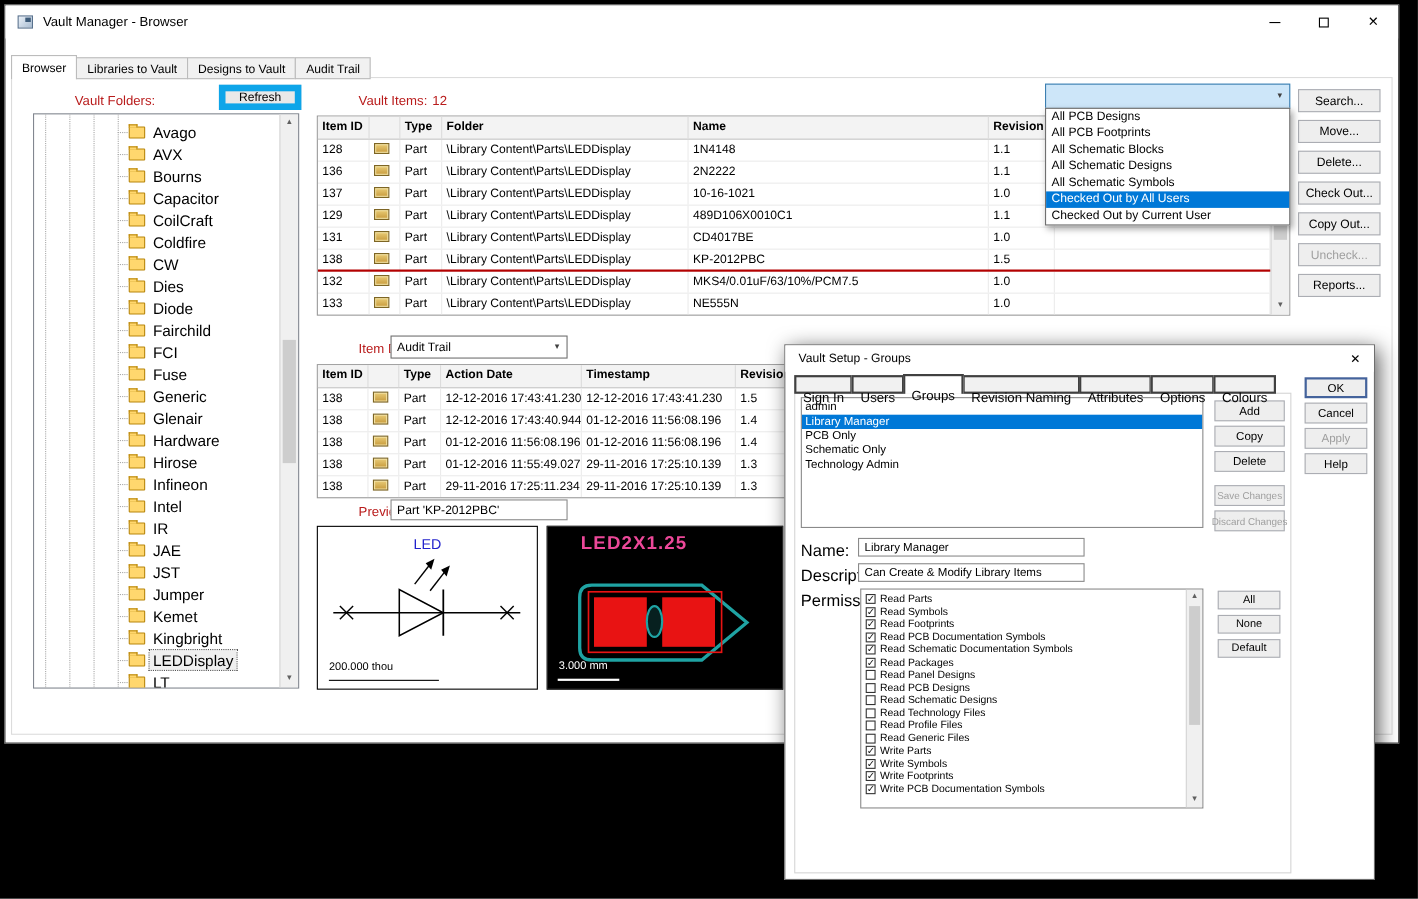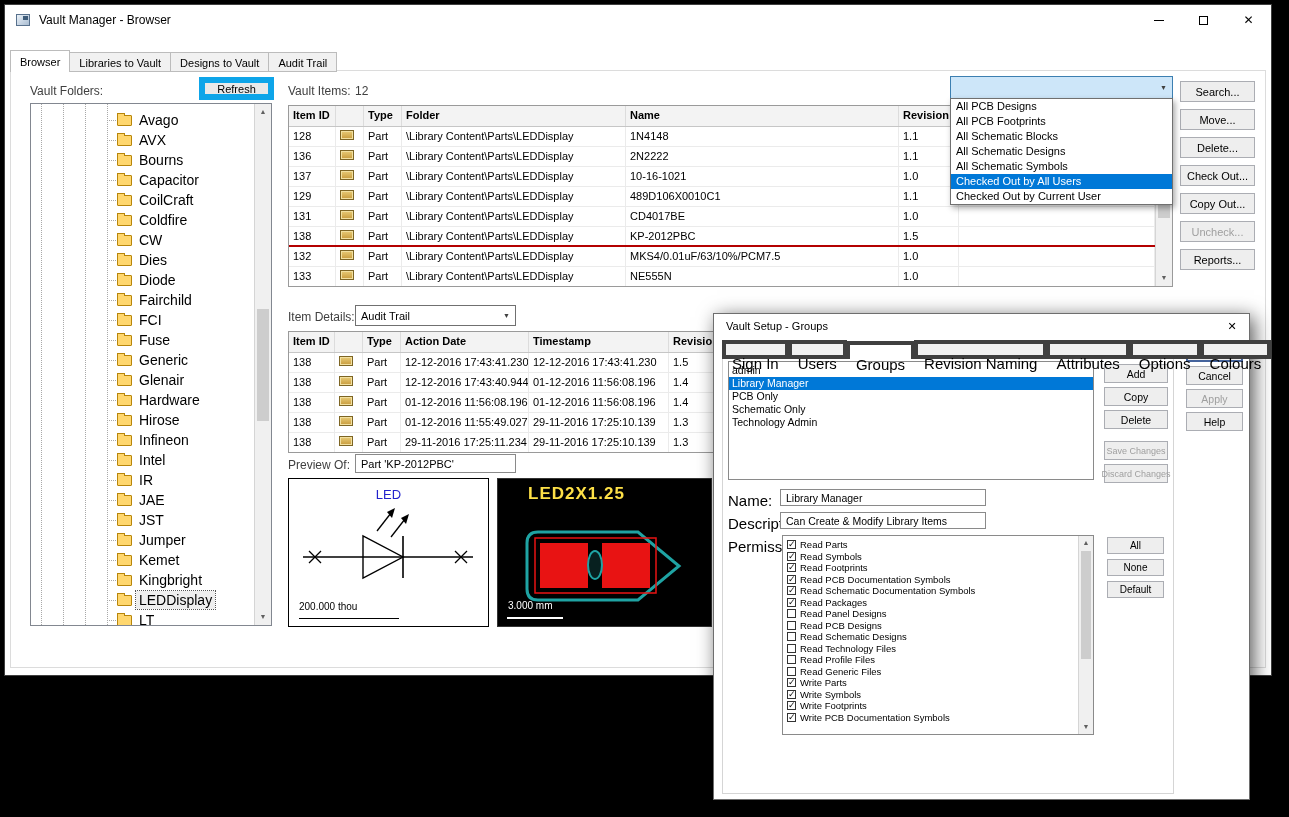--- a/index.html
+++ b/index.html
@@ -20,21 +20,21 @@
   .min-glyph{width:10px;height:1px;background:#000;}
   .max-glyph{width:9px;height:9px;border:1px solid #000;}
   .close-glyph{font-size:12px;color:#000;line-height:1;}
 
   .tabstrip{position:absolute;left:5px;top:45px;display:flex;align-items:flex-end;z-index:5;}
   .tab{height:20px;padding:4px 9px 0;font-size:11px;background:#f1f1f1;border:1px solid #bcbcbc;
        margin-right:-1px;white-space:nowrap;cursor:pointer;}
   .tab.active{background:#fff;height:22px;padding-top:5px;border-bottom:none;z-index:6;}
   .tab-page{position:absolute;left:5px;top:65px;width:1256px;height:598px;background:#fff;border:1px solid #dcdcdc;}
 
-  .lbl{position:absolute;font-size:12px;color:#404040;white-space:nowrap;}
+  .lbl{position:absolute;font-size:12px;color:#b91c1c;white-space:nowrap;margin-left:38px;}
 
   .btn{display:flex;align-items:center;justify-content:center;background:#eeeeee;border:1px solid #abadb3;
        font-size:11px;color:#000;cursor:pointer;white-space:nowrap;}
   .btn.disabled{color:#9f9f9f;}
   #refresh-button{position:absolute;left:194px;top:72px;width:75px;height:23px;border:6px solid #0ea5e9;background:#e9e9e9;}
 
   
   #treebox{position:absolute;left:25px;top:98px;width:242px;height:523px;background:#fff;
            border:1px solid #828790;overflow:hidden;}
   .tree-vline{position:absolute;top:0;bottom:0;width:0;border-left:1px dotted #a8a8a8;}
@@ -107,34 +107,34 @@
   #vault-items-count{left:350px;top:79px;}
   #item-details-label{left:283px;top:305px;}
   #preview-label{left:283px;top:453px;}
 
   
   #schem-box{position:absolute;left:283px;top:473px;width:201px;height:149px;background:#fff;border:1px solid #000;}
   .sch-title{position:absolute;left:50%;top:8px;transform:translateX(-50%);color:#2222cc;font-size:13px;}
   .sch-scale{position:absolute;left:10px;top:122px;font-size:10px;color:#000;}
   .sch-scale-line{position:absolute;left:10px;top:139px;width:100px;height:1px;background:#000;}
   #fp-box{position:absolute;left:492px;top:473px;width:215px;height:149px;background:#000;border:1px solid #333;}
-  .fp-title{position:absolute;left:30px;top:5px;color:#fde047;font-size:17px;font-weight:bold;letter-spacing:1px;}
+  .fp-title{position:absolute;left:30px;top:5px;color:#ec4899;font-size:17px;font-weight:bold;letter-spacing:1px;}
   .fp-scale{position:absolute;left:10px;top:121px;font-size:10px;color:#fff;}
   .fp-scale-line{position:absolute;left:9px;top:138px;width:56px;height:2px;background:#fff;}
   .preview-svg{position:absolute;left:0;top:0;}
 
   
   .dialog{position:absolute;left:713px;top:313px;width:537px;height:487px;background:#fff;
     border:1px solid #6e6e6e;box-shadow:4px 4px 18px rgba(0,0,0,.65);z-index:40;font-size:10.5px;}
   .dlg-titlebar{position:absolute;left:0;top:0;right:0;height:24px;background:#fff;}
   .dlg-title{position:absolute;left:12px;top:6px;font-size:11px;white-space:nowrap;}
   .dlg-close{position:absolute;right:7px;top:4px;width:20px;height:17px;display:flex;align-items:center;
     justify-content:center;font-size:11px;cursor:pointer;}
   .dlg-tabstrip{position:absolute;left:8px;top:26px;display:flex;align-items:flex-end;z-index:42;}
-  .dtab{height:17px;padding:11px 6px 0;font-size:15px;background:#f1f1f1;border:4px solid #404040;
+  .dtab{height:17px;padding:11px 6px 0;font-size:12px;background:#f1f1f1;border:2px solid #404040;
         margin-right:-1px;white-space:nowrap;cursor:pointer;}
   .dtab.active{background:#fff;height:18px;border-bottom:none;z-index:43;}
   .dlg-page{position:absolute;left:8px;top:43px;width:452px;height:437px;background:#fff;border:1px solid #d5d5d5;}
 
   #grouplist{position:absolute;left:14px;top:47px;width:366px;height:119px;background:#fff;border:1px solid #8a8a8a;
     padding-top:2px;overflow:hidden;z-index:41;}
   .gitem{height:13px;line-height:13px;padding:0 3px;font-size:10.5px;white-space:nowrap;cursor:pointer;}
   .gitem.selected{background:#0078d7;color:#fff;}
 
   #side-btns{position:absolute;left:390px;top:50px;width:64px;z-index:41;}

